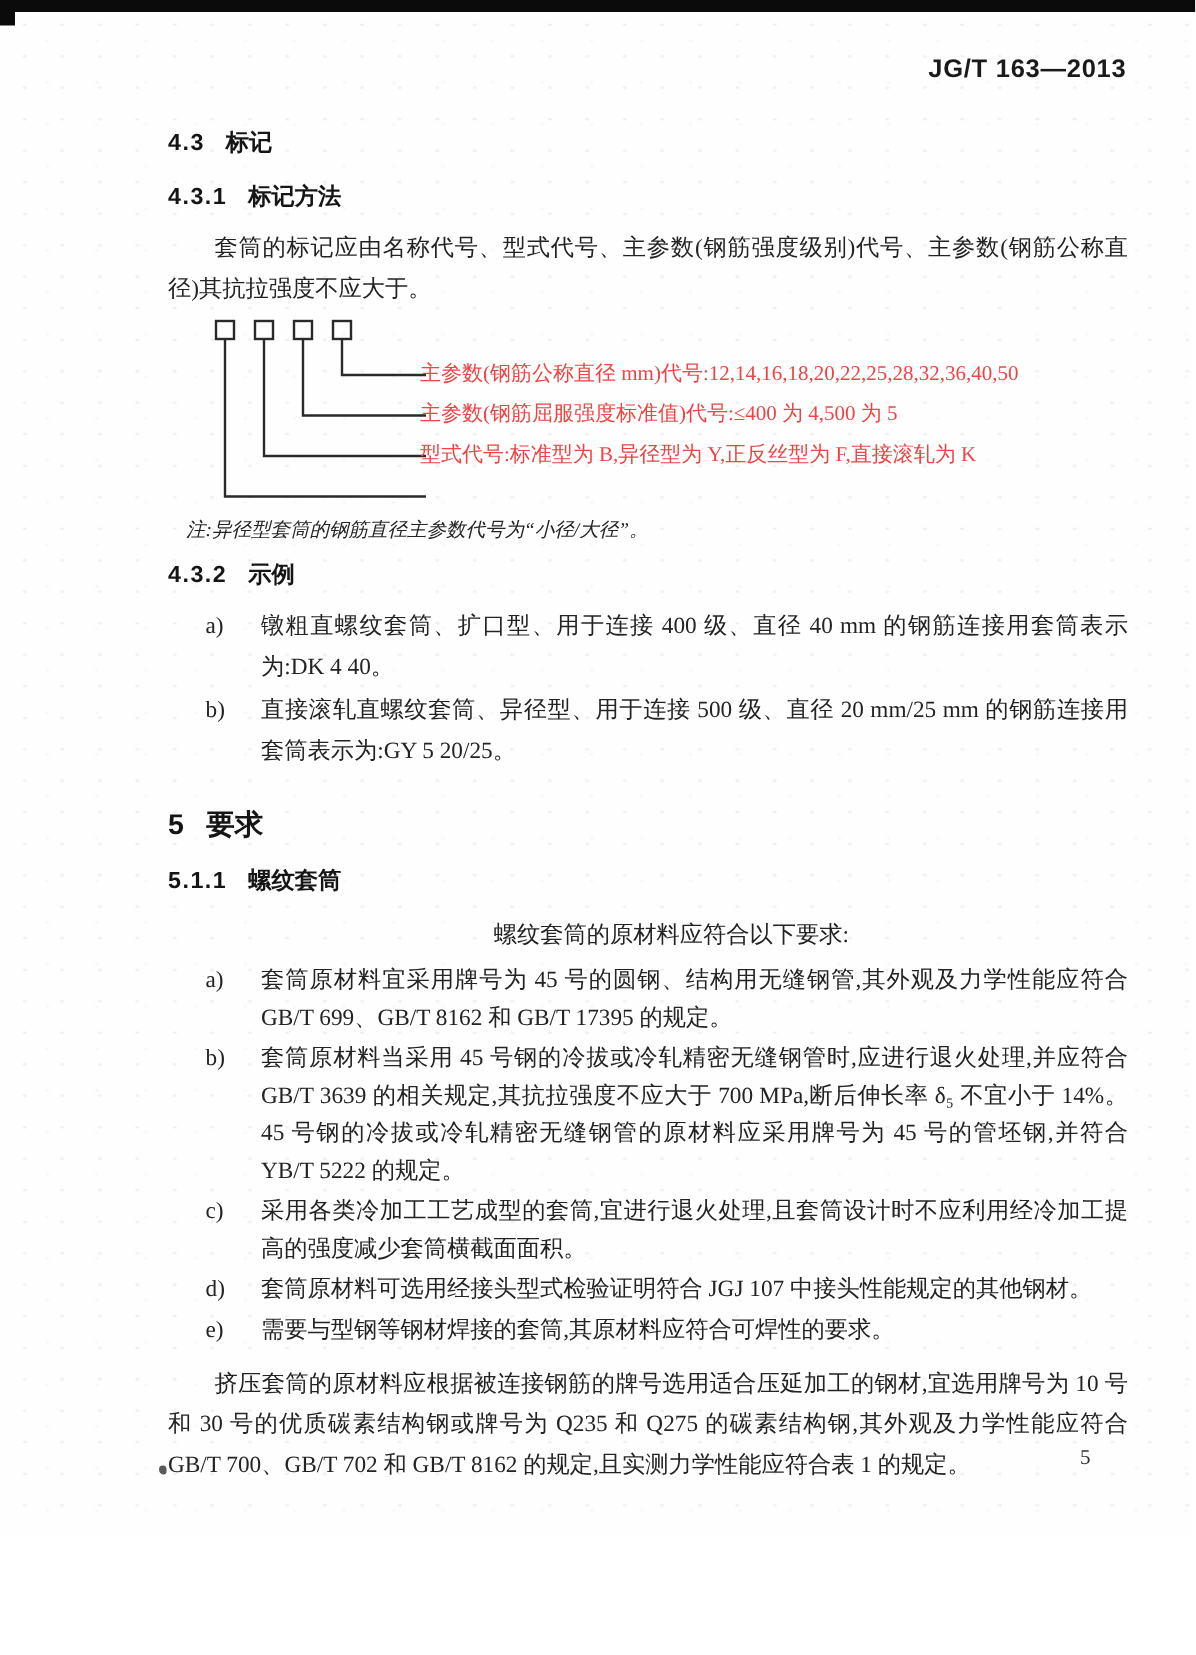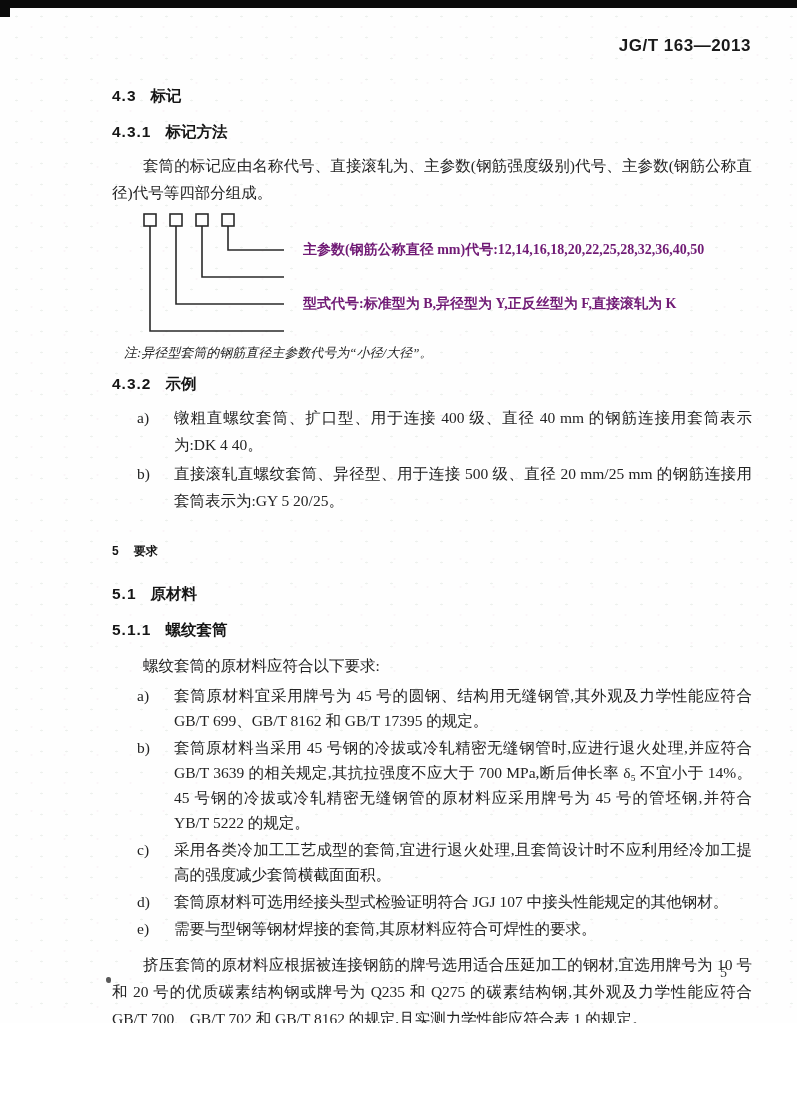--- a/index.html
+++ b/index.html
@@ -49,40 +49,39 @@
     left: 83px; right: 45px; top: 86px; margin-left: 29px;
   }
   .sec-heading {
     font-family: "Liberation Sans", "DejaVu Sans", sans-serif;
     font-weight: bold;
     font-size: 15.5px;
     color: #151515;
     line-height: 20px;
   }
   .sec-heading .sec-num { margin-right: 14px; letter-spacing: 1px; }
-  .chapter { font-size: 12px; line-height: 22px; }
+  .chapter { font-size: 19px; line-height: 22px; }
   .para {
     font-size: 15.5px;
     line-height: 27px;
     text-align: justify;
     text-indent: 2em;
   }
-  .intro-para { text-indent: 2em; font-size: 15.5px; line-height: 27px; }
+  .intro-para { text-indent: 2em; font-size: 15.5px; line-height: 27px; text-align: center; }
 
   
   .diagram { position: relative; height: 134px; margin-top: 4px; }
   .diagram svg { position: absolute; left: 0; top: 0; }
   .diagram-label {
     position: absolute;
-    left: 191px;
+    left: 168px;
     font-size: 14px;
     line-height: 18px;
     white-space: nowrap;
-    color: #701a75;
-    font-weight: bold;
+    color: #ef4444;
   }
   .diagram-note {
     font-size: 13px;
     line-height: 18px;
     padding-left: 12px;
     color: #242424;
     font-style: italic;
   }
 
   
@@ -137,36 +136,37 @@
   <div class="content">
 
     <div class="sec-heading">
       <span class="sec-num">4.3</span><span>标记</span>
     </div>
 
     <div class="sec-heading mt-h431">
       <span class="sec-num">4.3.1</span><span>标记方法</span>
     </div>
 
-    <p class="para mt-para431">套筒的标记应由名称代号、直接滚轧为、主参数(钢筋强度级别)代号、主参数(钢筋公称直径)代号等四部分组成。</p>
+    <p class="para mt-para431">套筒的标记应由名称代号、型式代号、主参数(钢筋强度级别)代号、主参数(钢筋公称直径)其抗拉强度不应大于。</p>
 
     <div class="diagram">
       <svg width="669" height="134" viewBox="0 0 669 134">
         <g fill="none" stroke="#2a2a2a" stroke-width="1.6">
           <rect x="32" y="4" width="12" height="12"></rect>
           <rect x="58" y="4" width="12" height="12"></rect>
           <rect x="84" y="4" width="12" height="12"></rect>
           <rect x="110" y="4" width="12" height="12"></rect>
           <polyline points="116,16 116,40 172,40"></polyline>
           <polyline points="90,16 90,67 172,67"></polyline>
           <polyline points="64,16 64,94 172,94"></polyline>
           <polyline points="38,16 38,121 172,121"></polyline>
         </g>
       </svg>
       <div class="diagram-label" style="top:31px">主参数(钢筋公称直径 mm)代号:12,14,16,18,20,22,25,28,32,36,40,50</div>
+      <div class="diagram-label" style="top:58px">主参数(钢筋屈服强度标准值)代号:≤400 为 4,500 为 5</div>
       <div class="diagram-label" style="top:85px">型式代号:标准型为 B,异径型为 Y,正反丝型为 F,直接滚轧为 K</div>
     </div>
 
     <div class="diagram-note mt-note">注:异径型套筒的钢筋直径主参数代号为“小径/大径”。</div>
 
     <div class="sec-heading mt-h432">
       <span class="sec-num">4.3.2</span><span>示例</span>
     </div>
 
     <div class="example mt-ex">
@@ -177,23 +177,20 @@
       <div class="li">
         <span class="li-marker">b)</span>
         <div class="li-text">直接滚轧直螺纹套筒、异径型、用于连接 500 级、直径 20 mm/25 mm 的钢筋连接用套筒表示为:GY 5 20/25。</div>
       </div>
     </div>
 
     <div class="sec-heading chapter mt-h5">
       <span class="sec-num">5</span><span>要求</span>
     </div>
 
-    <div class="sec-heading mt-h51">
-      <span class="sec-num">5.1</span><span>原材料</span>
-    </div>
 
     <div class="sec-heading mt-h511">
       <span class="sec-num">5.1.1</span><span>螺纹套筒</span>
     </div>
 
     <p class="intro-para mt-intro511">螺纹套筒的原材料应符合以下要求:</p>
 
     <div class="mt-list511">
       <div class="li">
         <span class="li-marker">a)</span>
@@ -211,19 +208,19 @@
         <span class="li-marker">d)</span>
         <div class="li-text">套筒原材料可选用经接头型式检验证明符合 JGJ 107 中接头性能规定的其他钢材。</div>
       </div>
       <div class="li">
         <span class="li-marker">e)</span>
         <div class="li-text">需要与型钢等钢材焊接的套筒,其原材料应符合可焊性的要求。</div>
       </div>
     </div>
 
 
-    <p class="para mt-para512">挤压套筒的原材料应根据被连接钢筋的牌号选用适合压延加工的钢材,宜选用牌号为 10 号和 20 号的优质碳素结构钢或牌号为 Q235 和 Q275 的碳素结构钢,其外观及力学性能应符合 GB/T 700、GB/T 702 和 GB/T 8162 的规定,且实测力学性能应符合表 1 的规定。</p>
+    <p class="para mt-para512">挤压套筒的原材料应根据被连接钢筋的牌号选用适合压延加工的钢材,宜选用牌号为 10 号和 30 号的优质碳素结构钢或牌号为 Q235 和 Q275 的碳素结构钢,其外观及力学性能应符合 GB/T 700、GB/T 702 和 GB/T 8162 的规定,且实测力学性能应符合表 1 的规定。</p>
 
   </div>
 
   <div class="page-number">5</div>
   <div class="footer-dot"></div>
 </div>
 
 </body></html>

